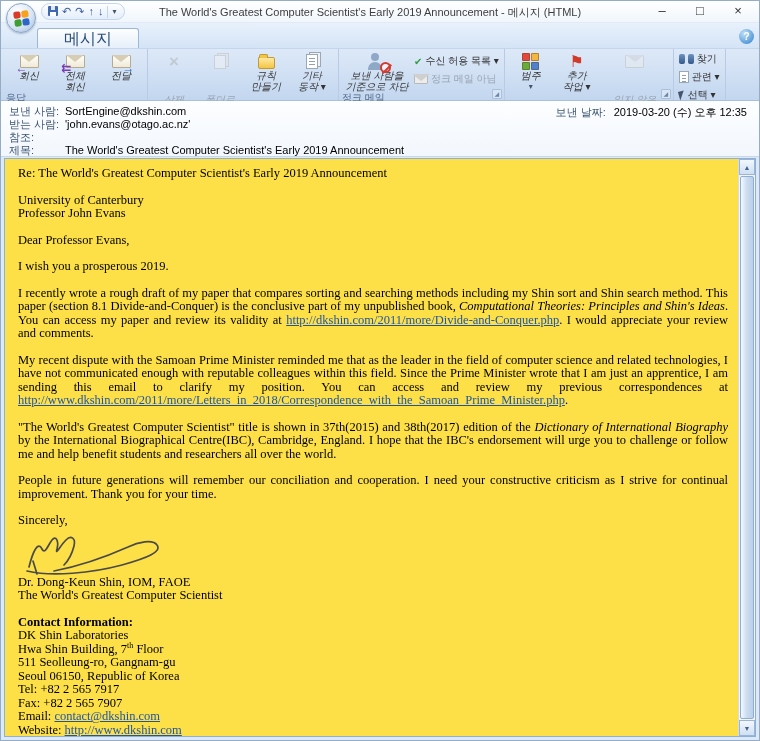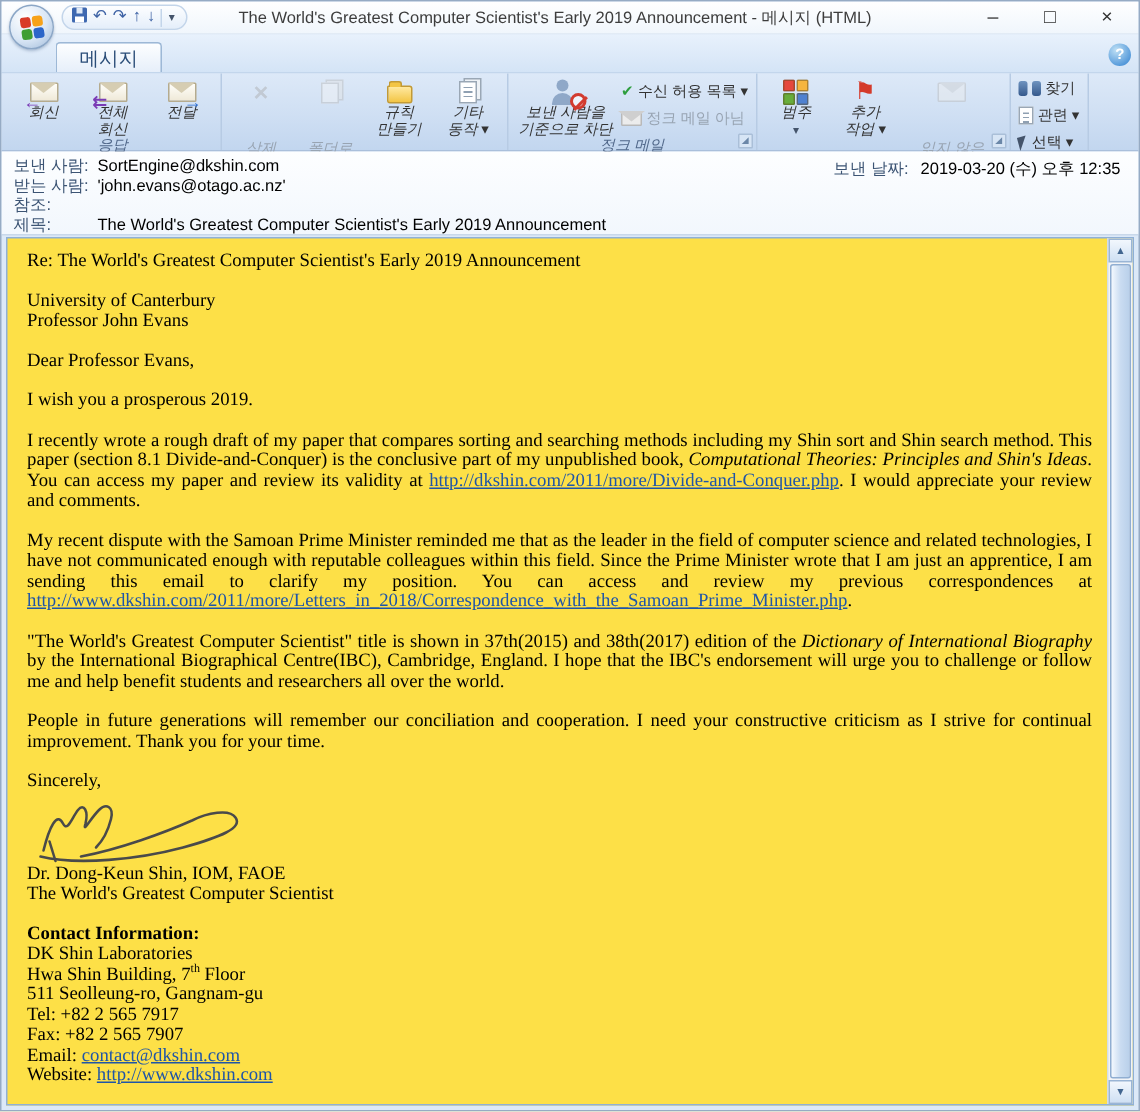--- a/index.html
+++ b/index.html
@@ -32,34 +32,34 @@
   .qat-more { font-size:8px; color:#44546b; }
 
   .title-text { position:absolute; left:100px; right:120px; top:0; height:22px; line-height:22px;
                 text-align:center; font-size:11px; color:#3d3d3d; white-space:nowrap; overflow:hidden; }
   .win-controls { position:absolute; right:2px; top:0; height:22px; display:flex; }
   .win-btn { width:38px; height:20px; text-align:center; line-height:20px; font-size:13px; color:#333; }
 
   
   .tabrow { position:relative; height:26px; background:linear-gradient(#e8f1fc,#d4e4f6);
             border-bottom:1px solid #c3d6ec; }
-  .tab { position:absolute; left:36px; bottom:0; height:20px; padding:0 15px; font-size:13px; color:#2a4d78;
+  .tab { position:absolute; left:36px; bottom:0; height:20px; padding:0 26px; font-size:16px; color:#2a4d78;
          line-height:20px; background:linear-gradient(#fdfeff,#e6effa);
          border:1px solid #9db8d6; border-bottom:none; border-radius:3px 3px 0 0; }
   .help-btn { position:absolute; right:5px; bottom:4px; width:15px; height:15px; border-radius:50%;
               background:radial-gradient(circle at 35% 30%, #bfe0f5, #2d7fd0); color:#fff;
               font-size:10px; font-weight:bold; text-align:center; line-height:15px; }
 
   
   .ribbon { position:relative; height:52px; background:linear-gradient(#dde9f8,#cfdff3 55%, #c2d6ef);
             border-bottom:1px solid #aabfdb; display:flex; align-items:stretch; padding-left:2px; }
   .rgroup { position:relative; display:flex; flex-direction:column; border-right:1px solid #b7cbe4;
             padding:1px 3px 0 3px; }
   .gbody { flex:1; display:flex; align-items:flex-start; }
-  .rgroup-label { height:13px; line-height:12px; text-align:center; font-size:10px; color:#51688a;font-style:italic; }
+  .rgroup-label { height:13px; line-height:12px; font-size:10px; color:#51688a; }
   .bigbtn { width:46px; display:flex; flex-direction:column; align-items:center; padding-top:2px; cursor:default; }
   .bigbtn .bicon { height:19px; display:flex; align-items:center; justify-content:center; position:relative; }
   .bl { font-size:10px; line-height:10.5px; color:#333; text-align:center; white-space:nowrap;font-style:italic; }
   .bigw { width:70px; }
   .dis .bl { color:#98a4b2;margin-top:24px; }
   .dis .bicon { opacity:.45; filter:grayscale(.9); }
 
   .smallcol { display:flex; flex-direction:column; gap:4px; padding:4px 2px 0 2px; }
   .smallbtn { display:flex; align-items:center; gap:3px; font-size:10px; color:#333; white-space:nowrap; cursor:default; }
   .smallbtn.dis { color:#98a4b2; }
@@ -378,20 +378,21 @@
     </g>
   </svg>
 </div>
         <div class="para"><span>Dr. Dong-Keun Shin, IOM, FAOE</span></div>
         <div class="para"><span>The World's Greatest Computer Scientist</span></div>
         <div class="para blank"></div>
         <div class="para"><b>Contact Information:</b></div>
         <div class="para"><span>DK Shin Laboratories</span></div>
         <div class="para"><span>Hwa Shin Building, 7</span><sup>th</sup><span> Floor</span></div>
         <div class="para"><span>511 Seolleung-ro, Gangnam-gu</span></div>
+        <div class="para"><span>Seoul 06150, Republic of Korea</span></div>
         <div class="para"><span>Tel: +82 2 565 7917</span></div>
         <div class="para"><span>Fax: +82 2 565 7907</span></div>
         <div class="para"><span>Email: </span><a class="lnk" href="#">contact@dkshin.com</a></div>
         <div class="para"><span>Website: </span><a class="lnk" href="#">http://www.dkshin.com</a></div>
       </div>
     <div class="vscroll">
       <div class="sb-btn sb-up">▲</div>
       <div class="sb-thumb"></div>
       <div class="sb-btn sb-down">▼</div>
     </div>

